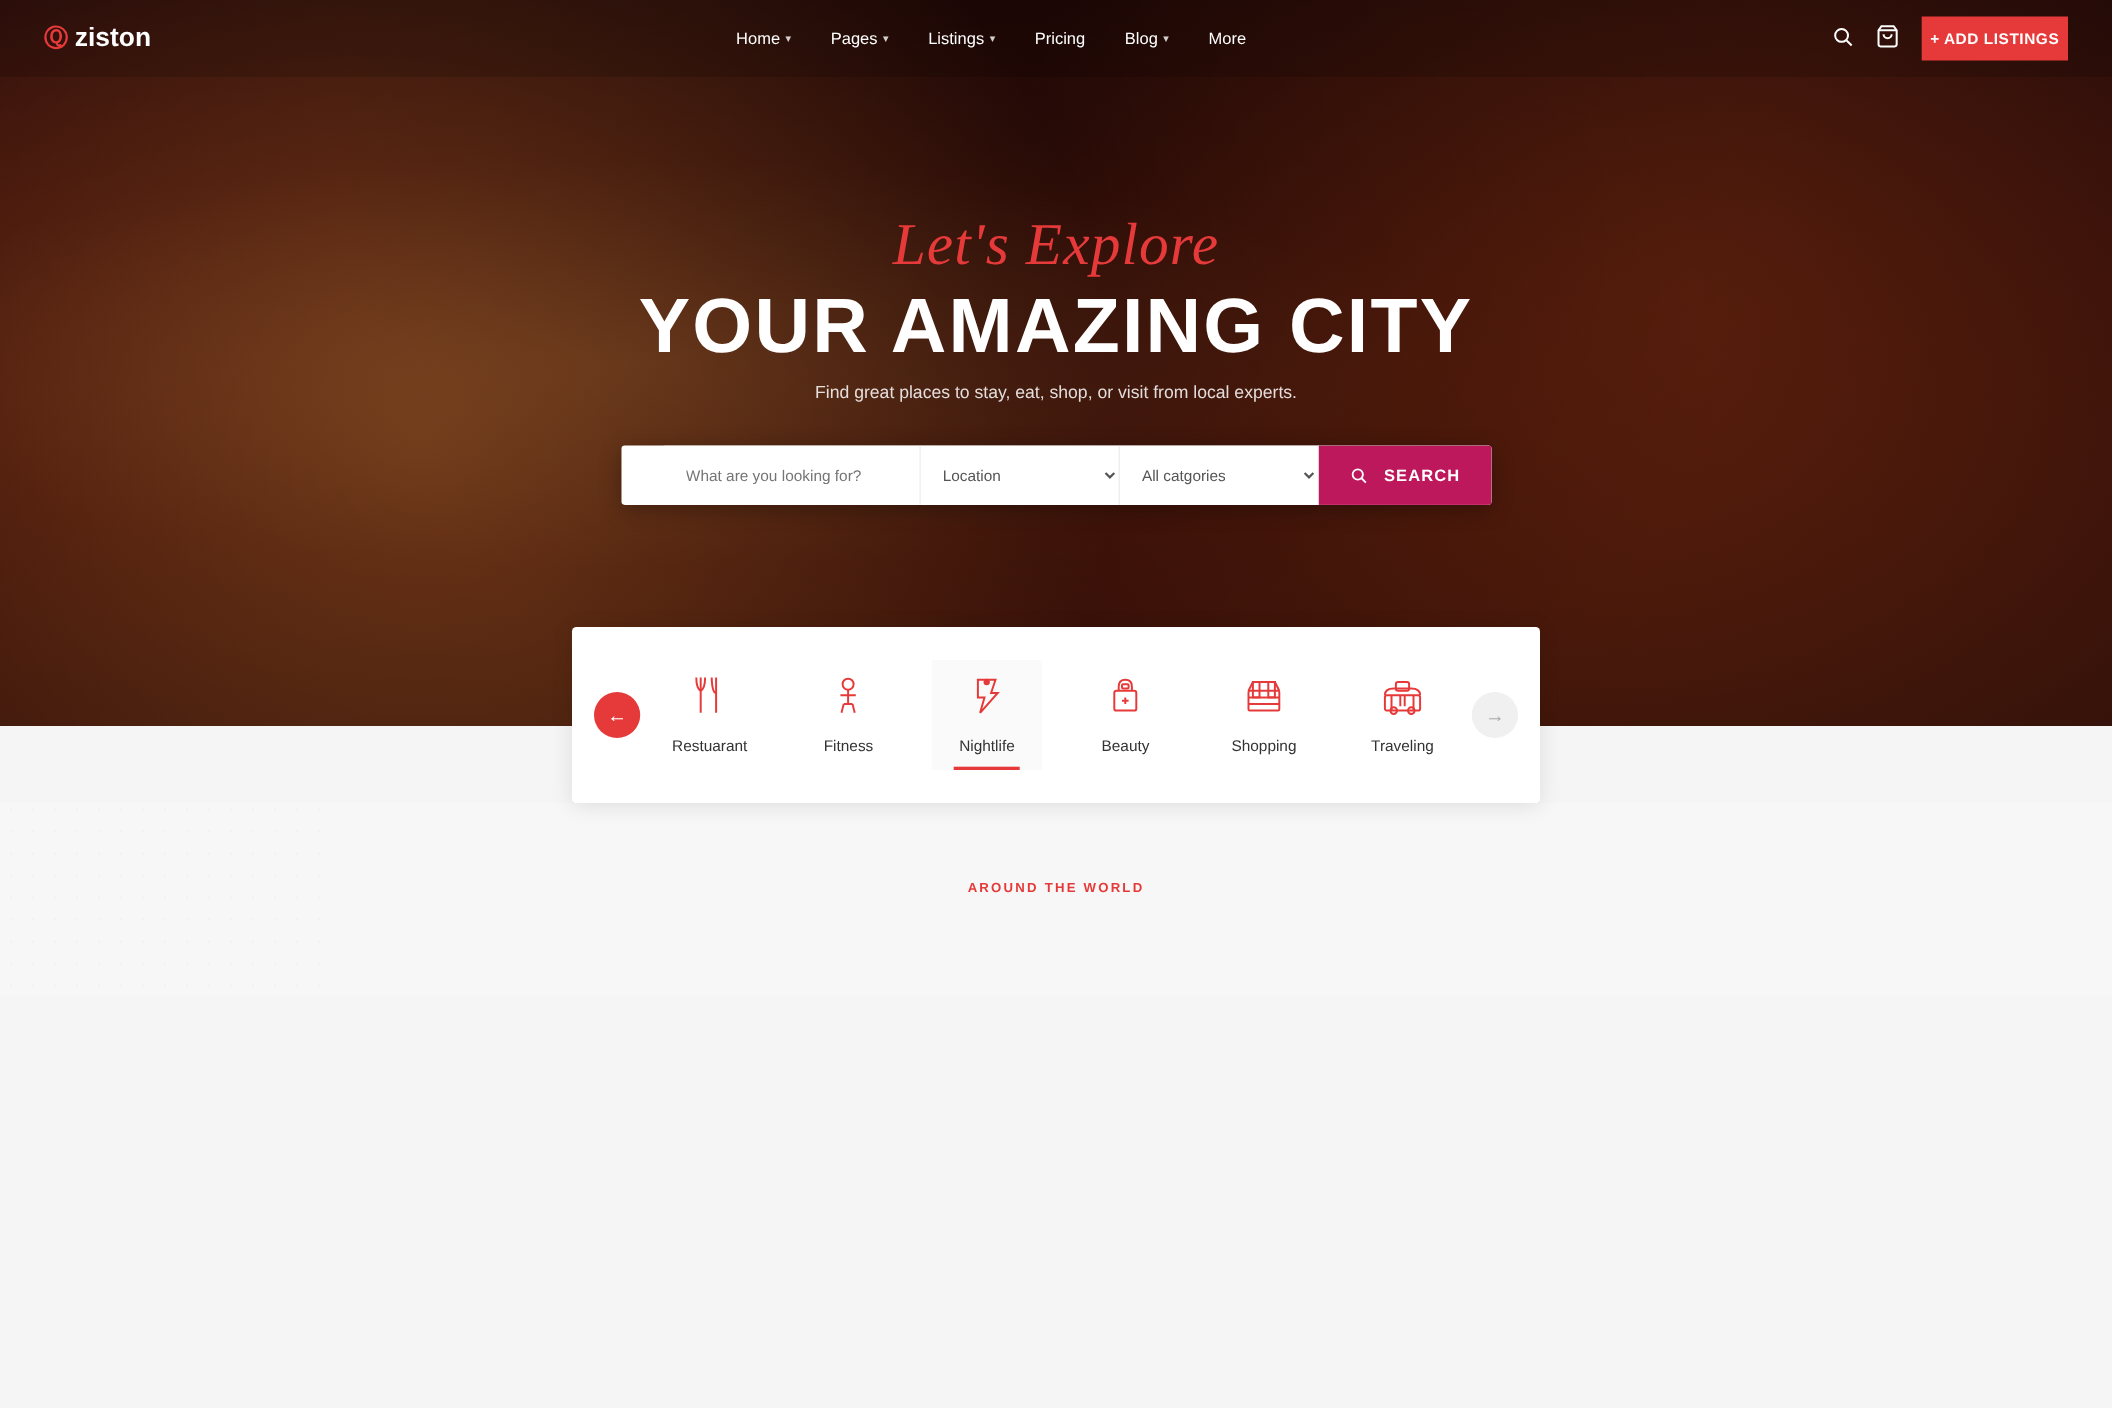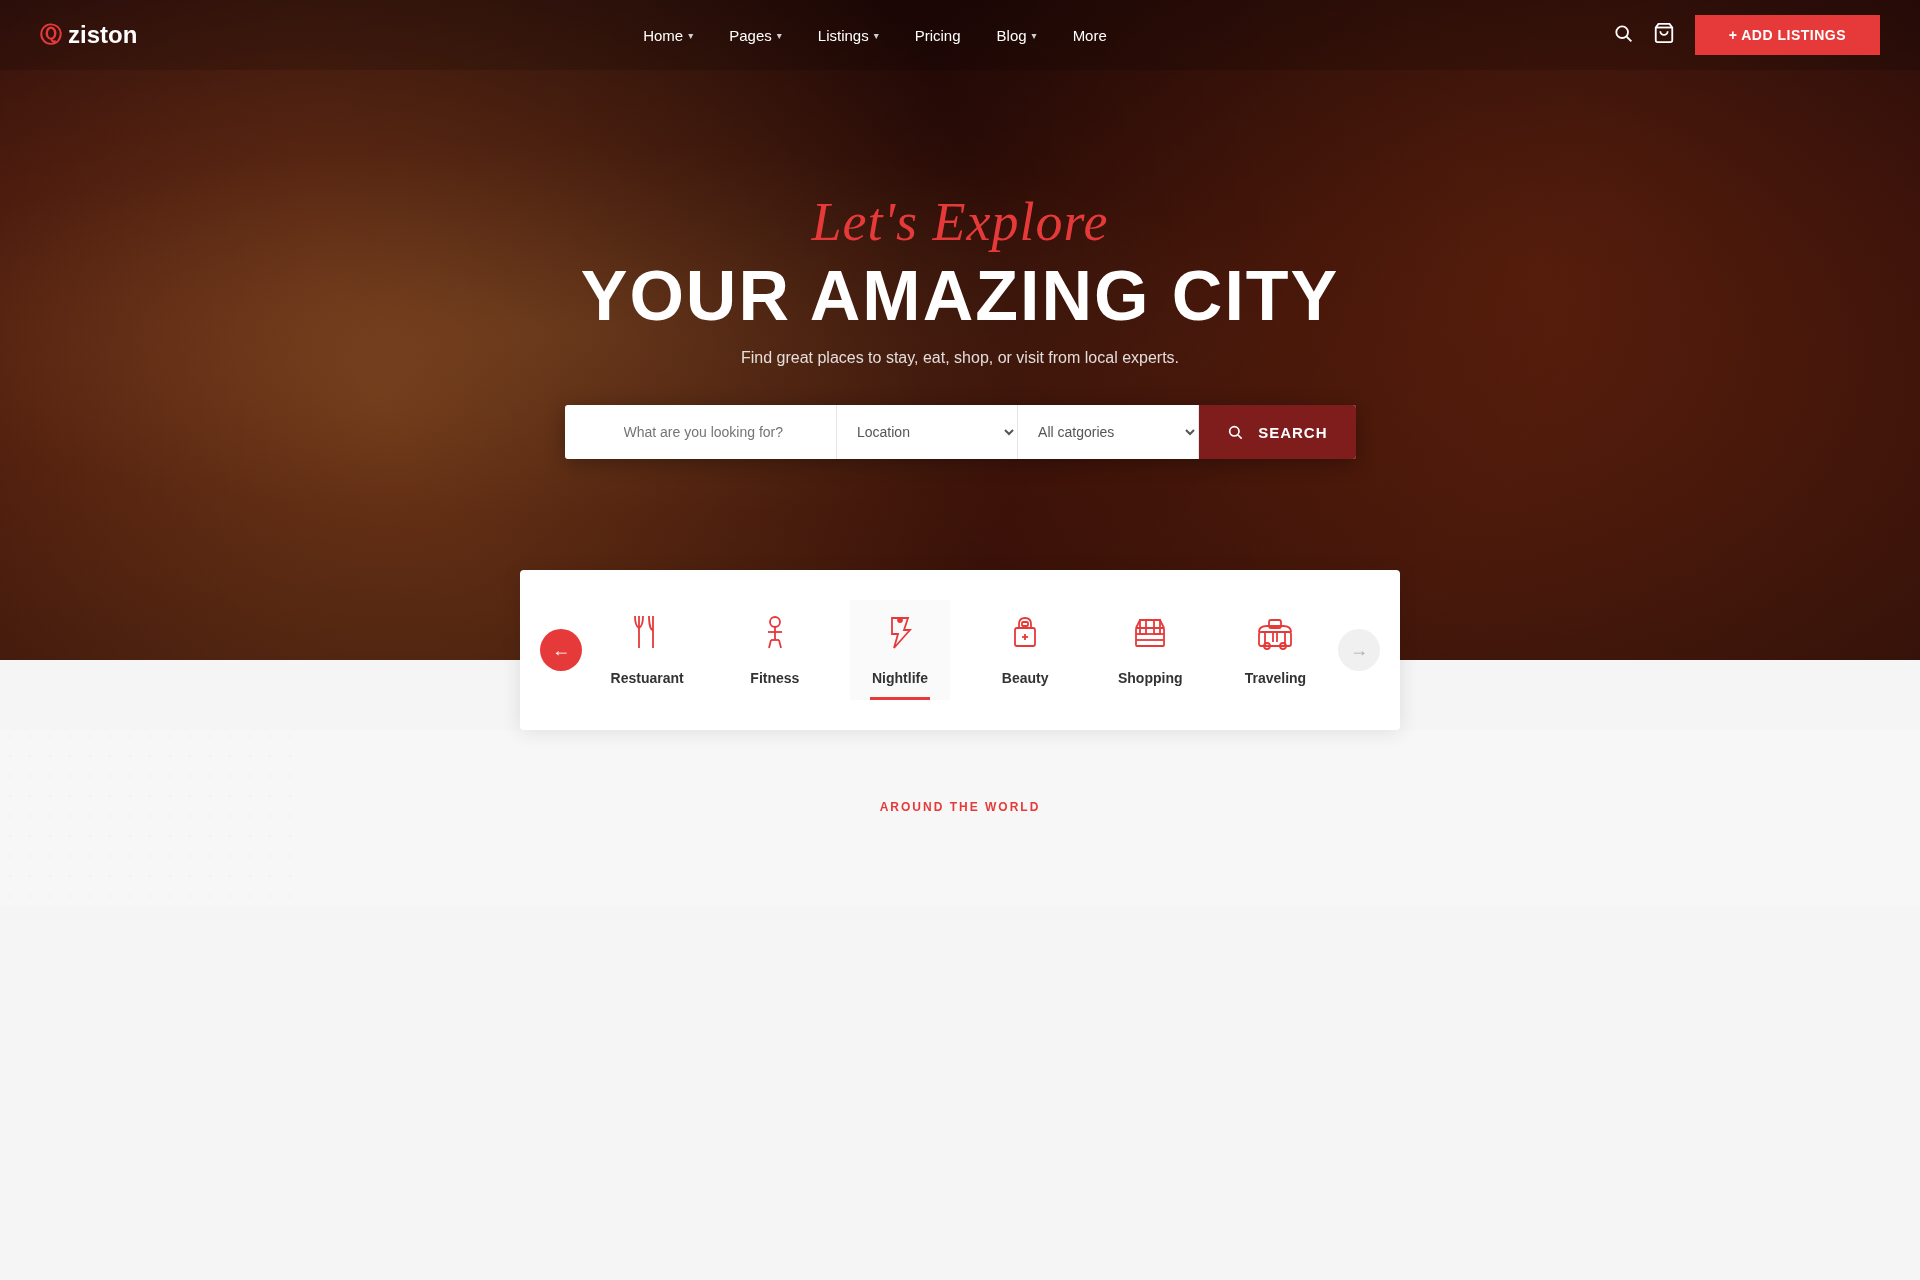--- a/index.html
+++ b/index.html
@@ -59,21 +59,21 @@
       background: none;
       border: none;
       color: #fff;
       font-size: 18px;
       cursor: pointer;
     }
     .add-listing-btn {
       background: #e63a3a;
       color: #fff;
       border: none;
-      padding: 12px 34px;
+      padding: 12px 8px;
       font-size: 14px;
       font-weight: 600;
       cursor: pointer;
       display: flex;
       align-items: center;
       gap: 7px;
       letter-spacing: 0.5px;
     }
 
     
@@ -157,21 +157,21 @@
       outline: none;
       padding: 0 16px;
       font-size: 14px;
       color: #555;
       background: #fff;
       border-right: 1px solid #e5e5e5;
       cursor: pointer;
       appearance: auto;
     }
     .search-bar .search-btn {
-      background: #7f1d1d;
+      background: #be185d;
       color: #fff;
       border: none;
       padding: 0 28px;
       font-size: 15px;
       font-weight: 700;
       cursor: pointer;
       display: flex;
       align-items: center;
       gap: 15px;
       letter-spacing: 1px;
@@ -252,21 +252,21 @@
       background: #e63a3a;
     }
     .cat-icon {
       font-size: 36px;
       color: #e63a3a;
       line-height: 1;
     }
     .cat-label {
       font-size: 14px;
       color: #333;
-      font-weight: 700;
+      font-weight: 400;
     }
 
     
     .popular-section {
       text-align: center;
       padding: 70px 40px 40px;
     }
     .section-tag {
       font-size: 12px;
       color: #e63a3a;

